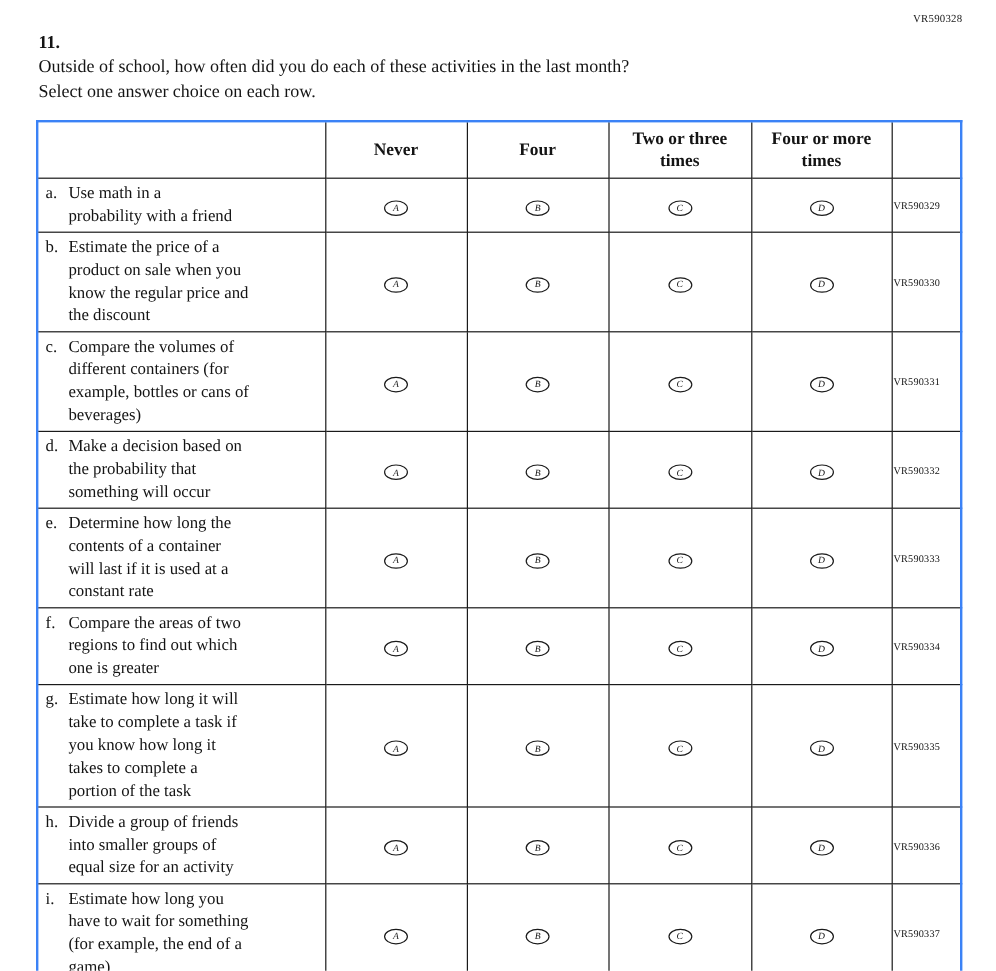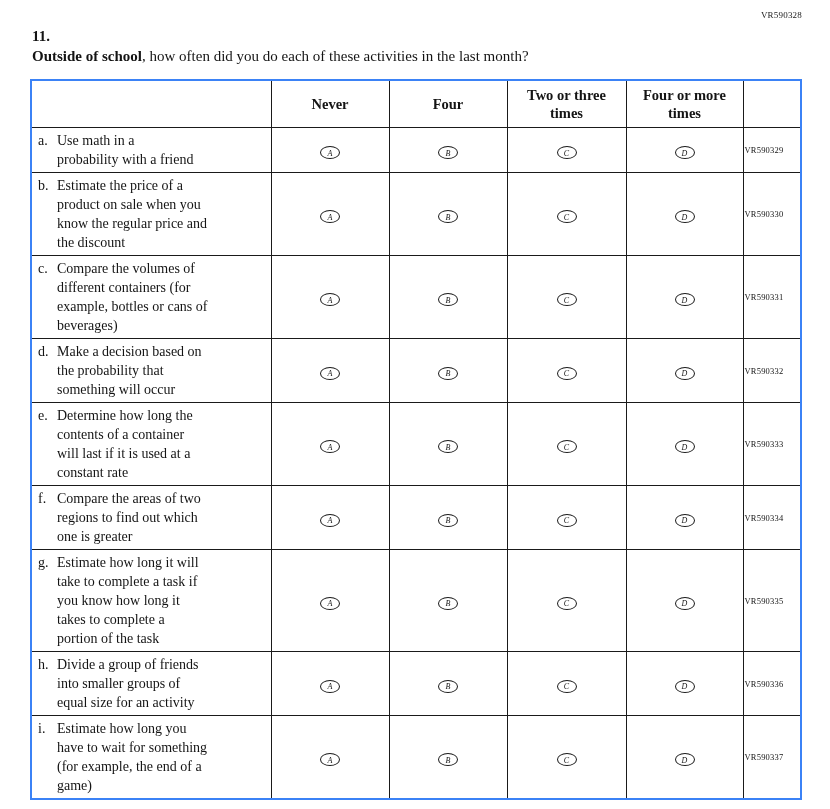--- a/index.html
+++ b/index.html
@@ -31,21 +31,21 @@
     line-height: 20px;
     flex-direction: column;
   }
   .q-num {
     width: 28px;
     flex-shrink: 0;
     font-weight: bold;
   }
   .q-body { flex: 1; }
   .q-line2 { margin-top: 1px; }
-  b { font-weight: bold; }
+  b { font-weight: normal; }
 
   table.survey {
     margin: 13px 30px 0 30px;
     width: 770px;
     border-collapse: collapse;
     table-layout: fixed;
     border: 2px solid #3b82f6;
   }
   table.survey td, table.survey th {
     border: 1.3px solid #1a1a1a;
@@ -107,20 +107,21 @@
 <body>
 
 <div class="page">
 
   <div class="top-code">VR590328</div>
 
   <div class="question">
     <span class="q-num">11.</span>
     <div class="q-body">
       <div><b>Outside of school</b><span>, how often did you do each of these activities in the last month?</span></div>
+      <div class="q-line2"><span>Select </span><b>one</b><span> answer choice on each row.</span></div>
     </div>
   </div>
 
   <table class="survey">
     <colgroup>
       <col style="width:240px">
         <col style="width:118px">
         <col style="width:118px">
         <col style="width:119px">
         <col style="width:117px">

